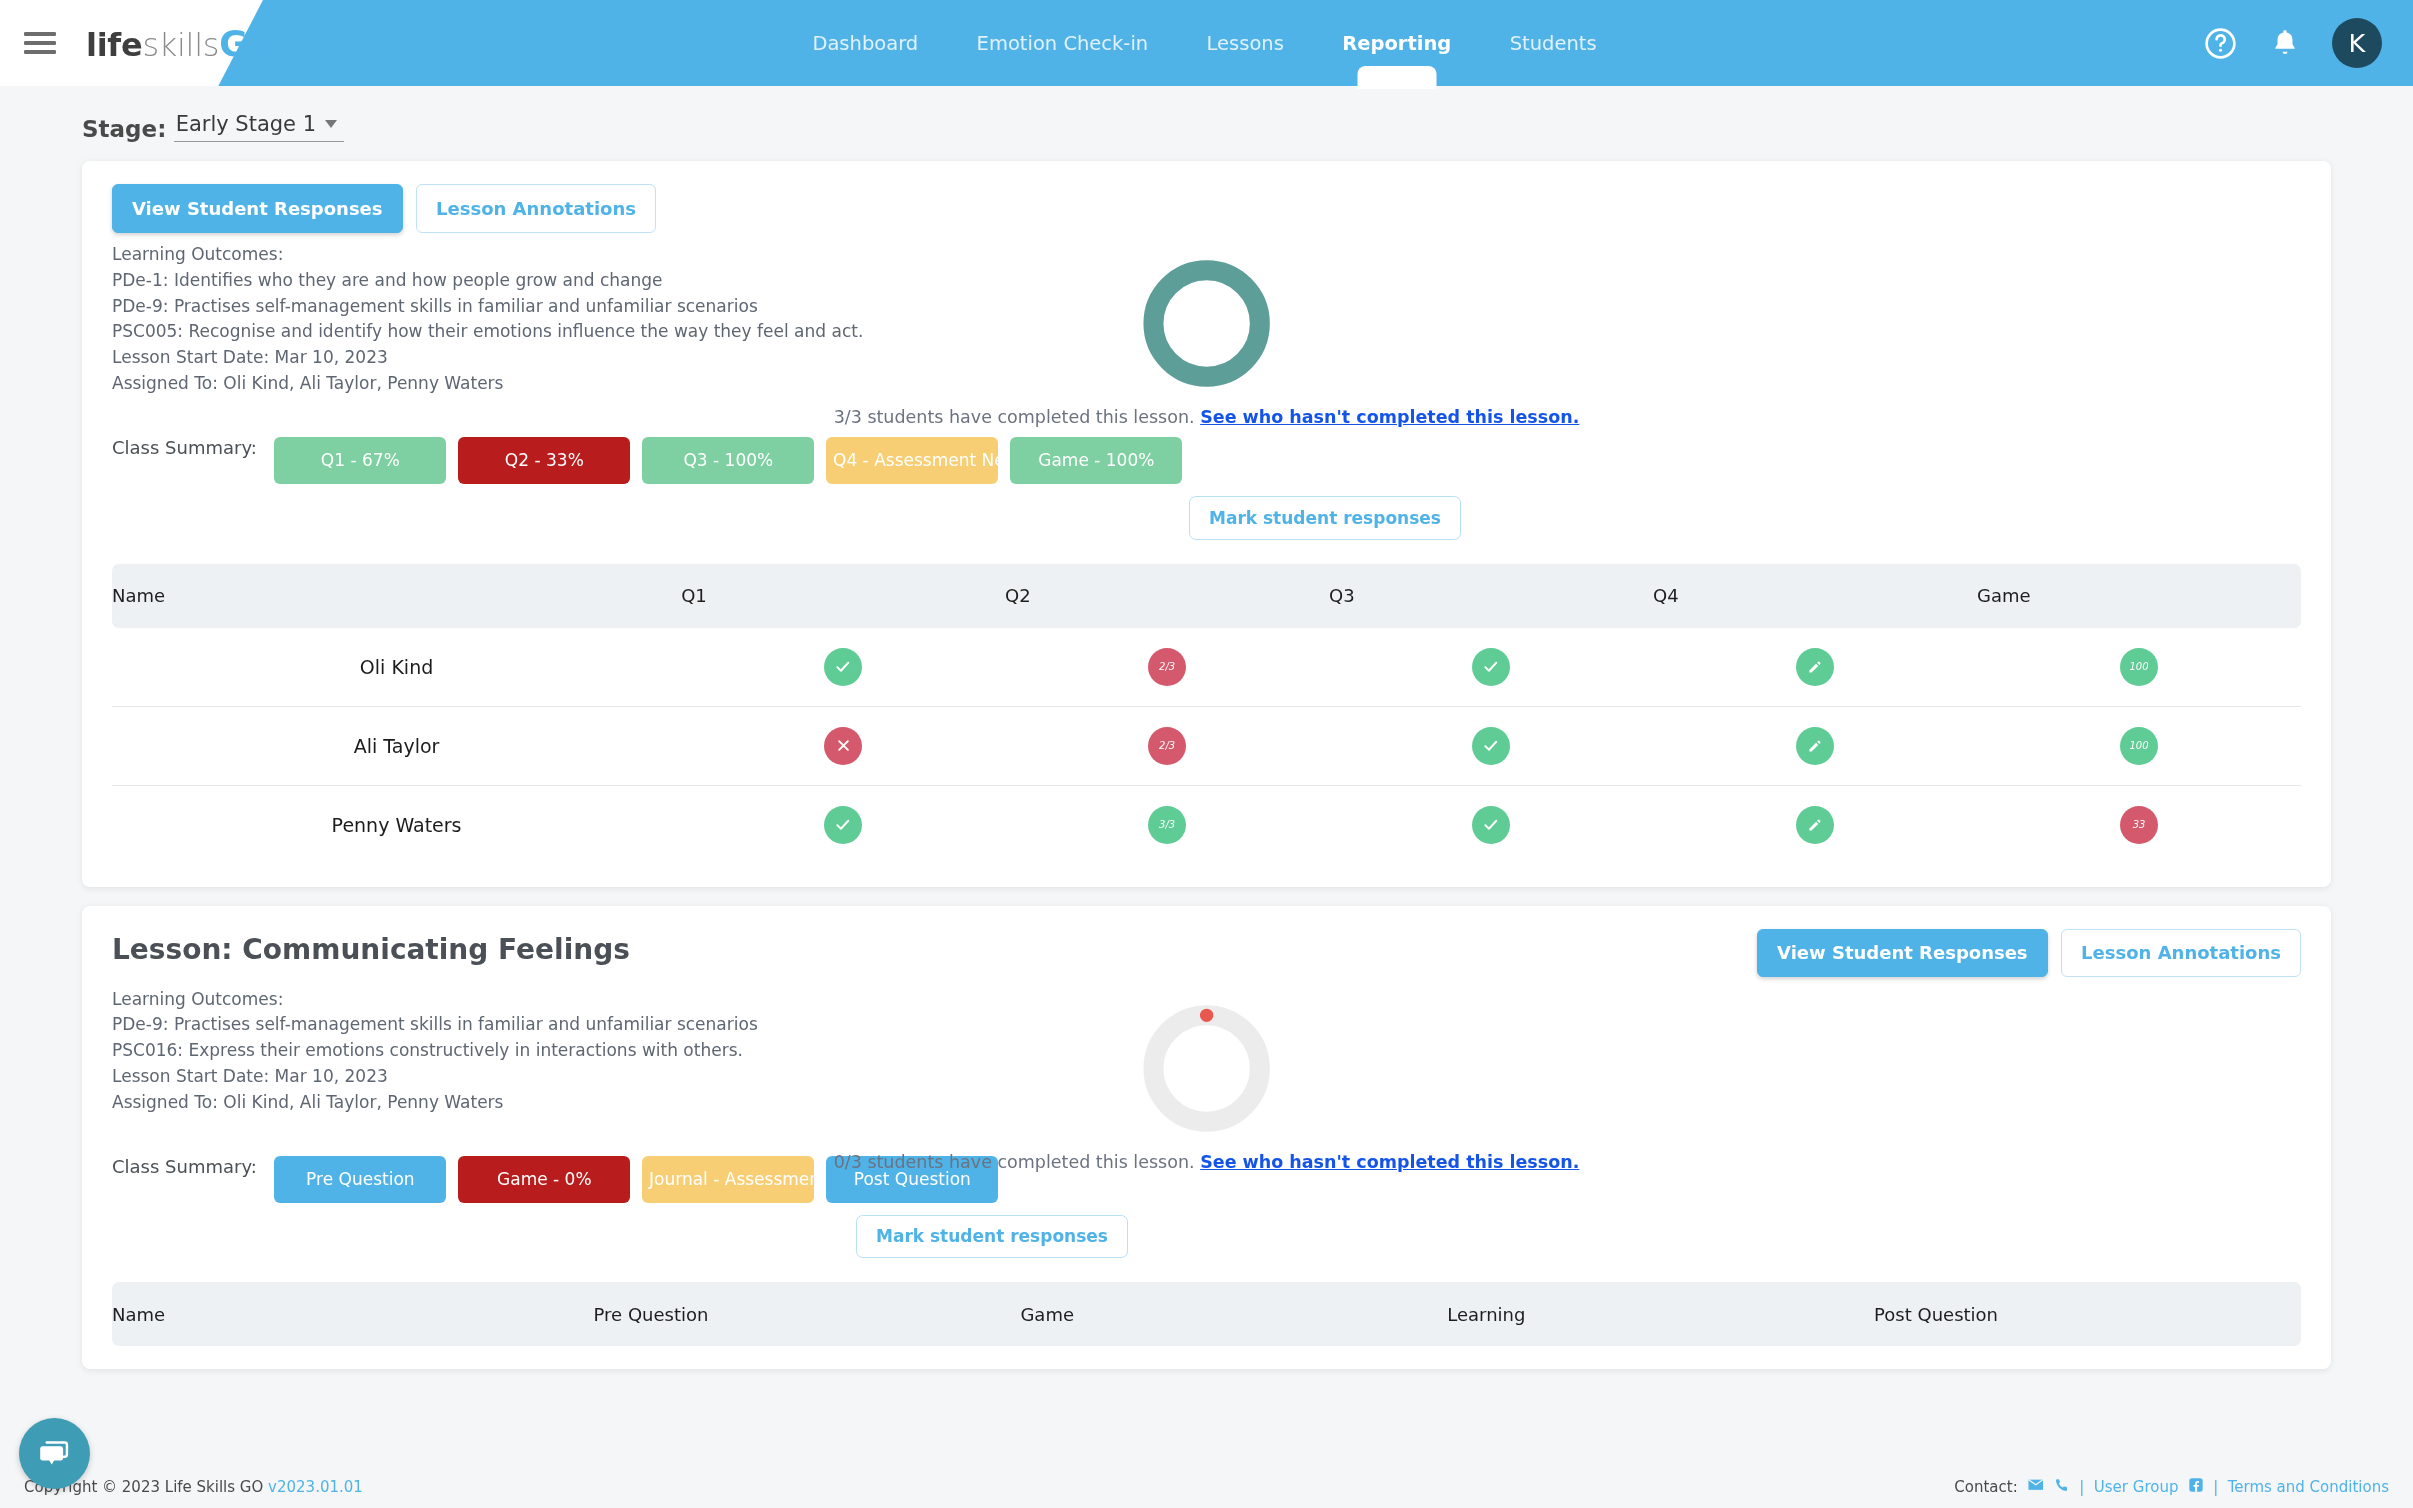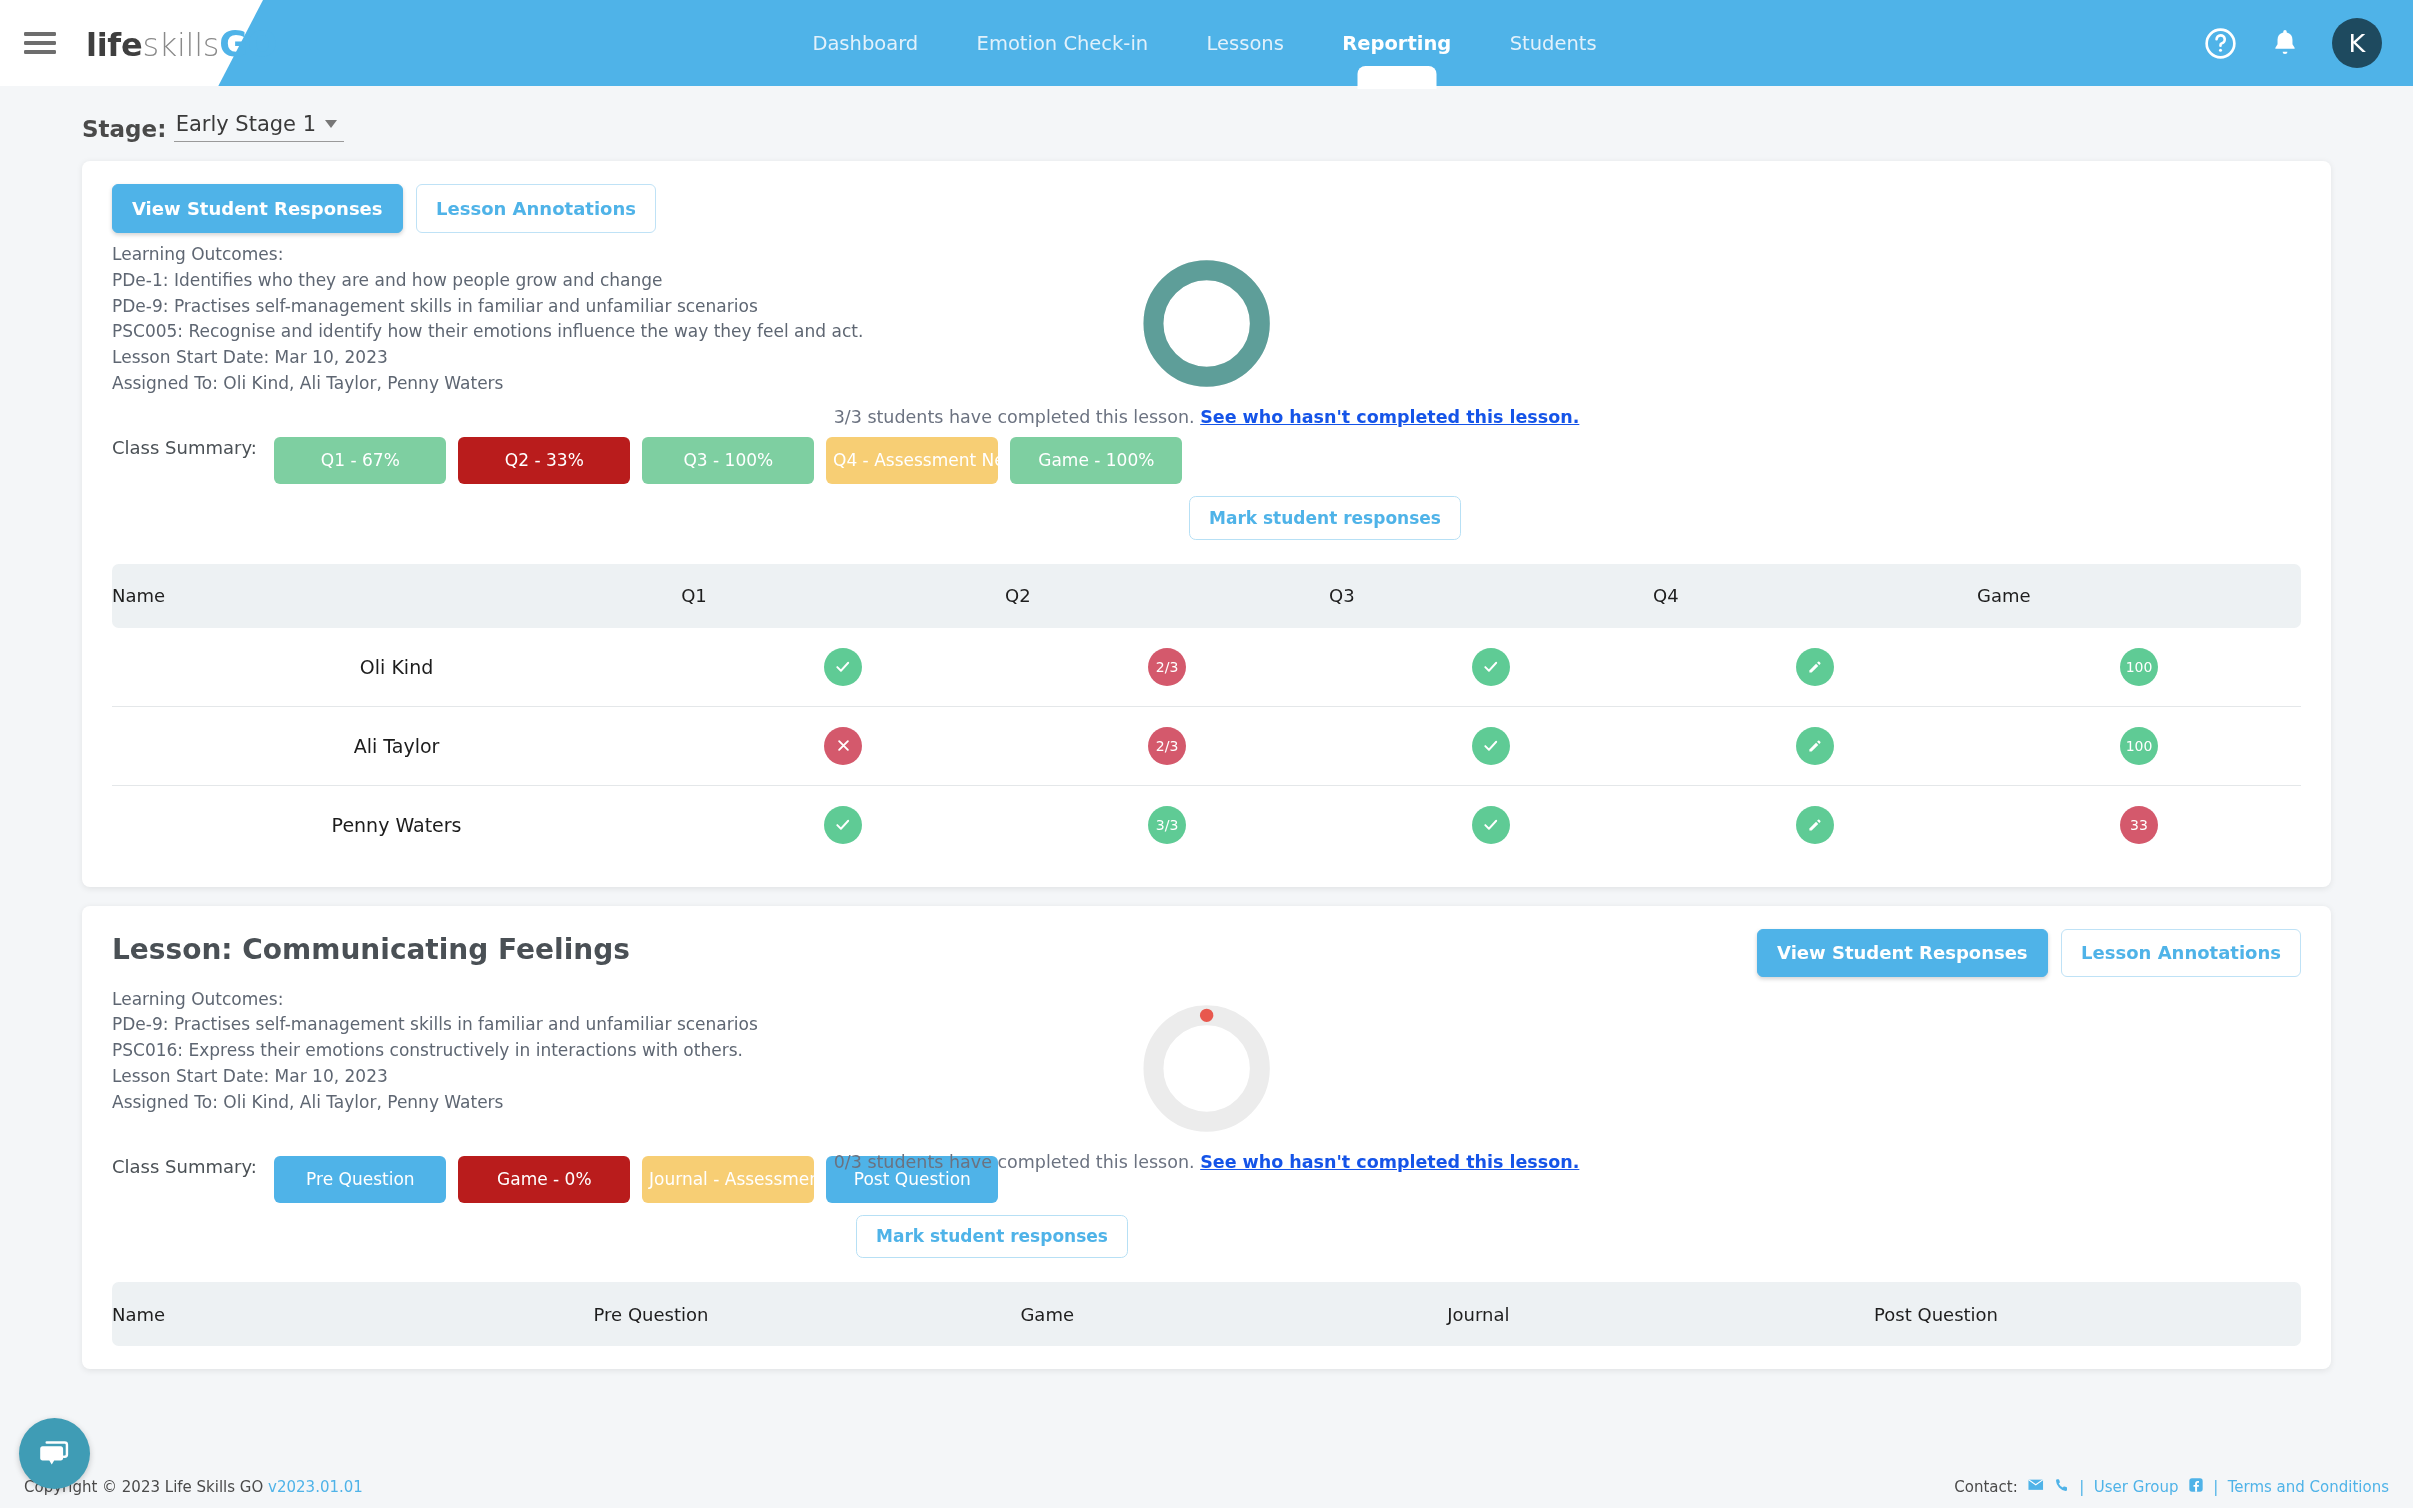--- a/index.html
+++ b/index.html
@@ -139,21 +139,21 @@
   .tbl thead th:first-child { border-radius: 6.7px 0 0 6.7px; }
   .tbl thead th:last-child { border-radius: 0 6.7px 6.7px 0; }
   .tbl tbody td {
     padding: 20px 0; text-align: center; border-bottom: 1.3px solid #e4e7e9;
     font-size: 19px; color: #1c1c1c;
   }
   .tbl tbody tr:last-child td { border-bottom: none; }
   .badge {
     width: 38px; height: 38px; border-radius: 50%; display: inline-flex;
     align-items: center; justify-content: center; color: #fff;
-    font-size: 14px; cursor: pointer;
+    font-size: 10px; cursor: pointer; font-style: italic;
   }
   .badge-green { background: #5FCB95; }
   .badge-red   { background: #D4596C; }
   .badge svg { display: block; }
 
   
   .footer {
     position: absolute; left: 0; bottom: 0; width: 100%; height: 42px;
     background: #f4f6f8; display: flex; align-items: center;
     justify-content: space-between; padding: 0 24px; font-size: 15px; color: #4a4a4a;
@@ -389,21 +389,21 @@
     <div class="mark-row" style="padding-left:744px">
       <div class="btn-mark">Mark student responses</div>
     </div>
 
     <table class="tbl">
       <thead>
         <tr>
           <th style="width:22%">Name</th>
           <th style="width:19.5%">Pre Question</th>
           <th style="width:19.5%">Game</th>
-          <th style="width:19.5%">Journal</th>
+          <th style="width:19.5%">Learning</th>
           <th style="width:19.5%">Post Question</th>
         </tr>
       </thead>
       <tbody id="tbody-1"></tbody>
     </table>
   </div>
 
   <div class="footer">
     <div>
       <span>Copyright © 2023 Life Skills GO</span>

